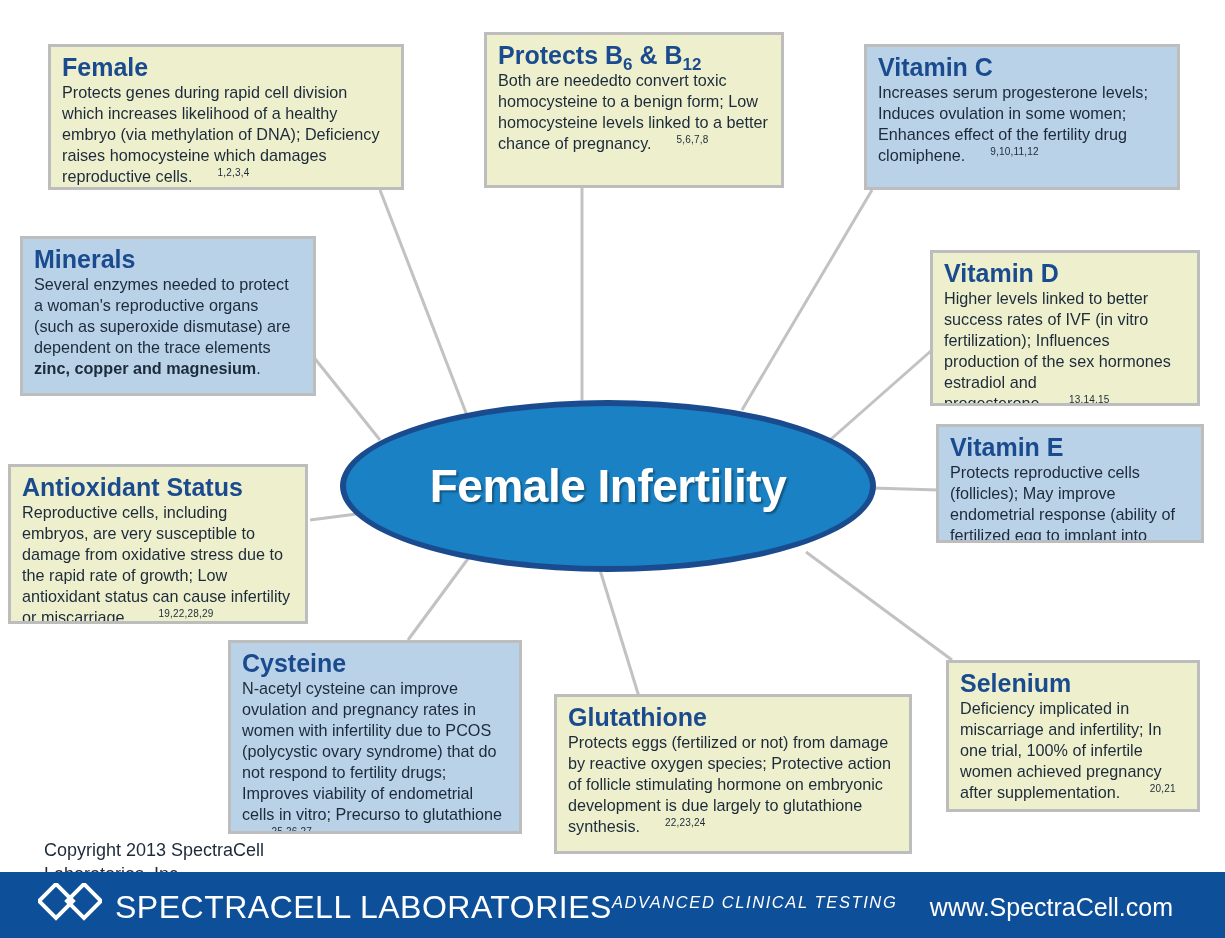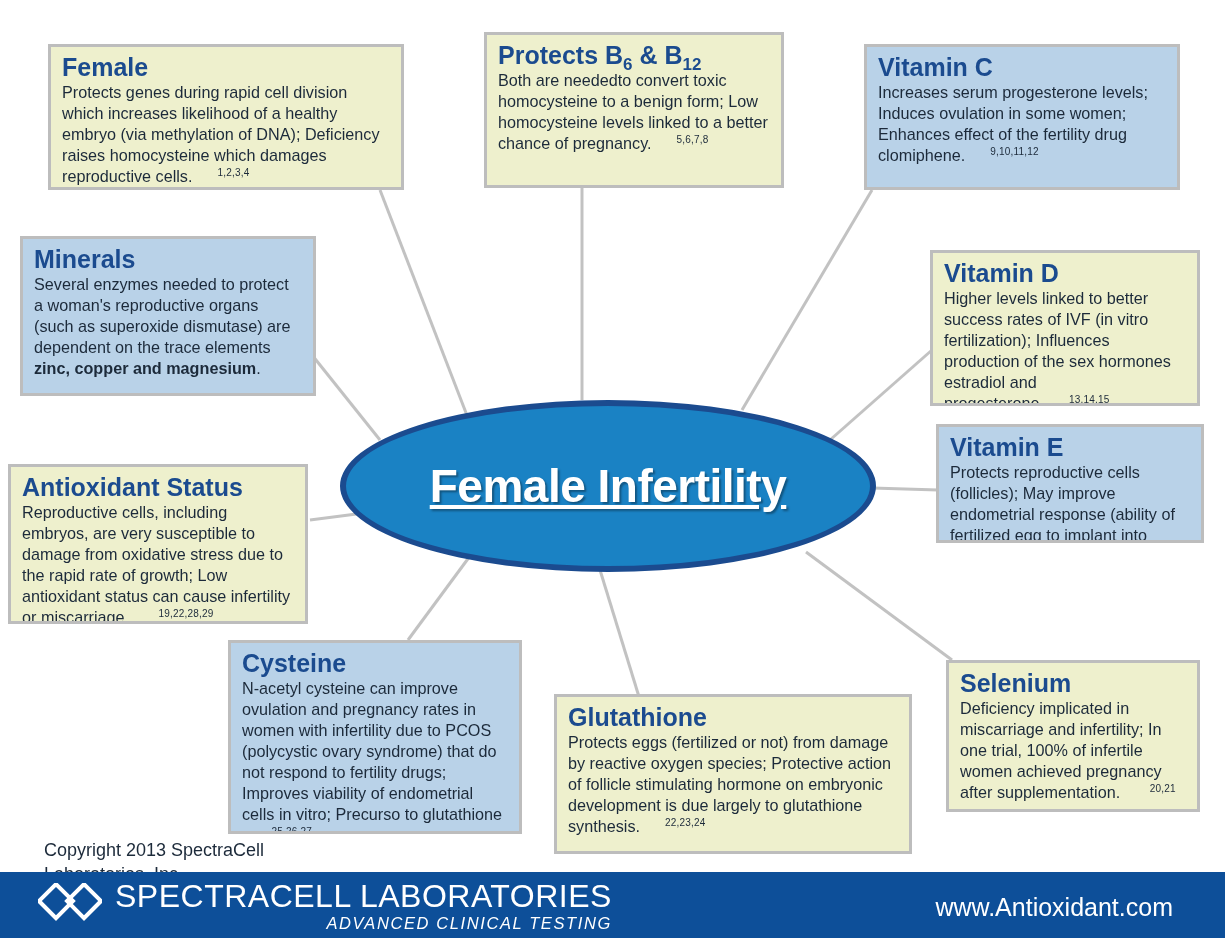--- a/index.html
+++ b/index.html
@@ -39,21 +39,20 @@
     justify-content: center;
     box-sizing: border-box;
   }
   .center-label {
     color: #ffffff;
     font-weight: bold;
     font-size: 46px;
     letter-spacing: -0.5px;
     text-shadow: 2px 2px 2px rgba(0,0,0,0.35);
     white-space: nowrap;
-    text-decoration: underline;
   }
 
   
   .node {
     position: absolute;
     z-index: 4;
     box-sizing: border-box;
     border: 3px solid #bdbdbd;
     padding: 7px 11px 9px 11px;
     overflow: hidden;
@@ -121,21 +120,21 @@
   }
   .brand-wrap {
     position: absolute;
     left: 38px;
     top: 50%;
     transform: translateY(-50%);
     display: flex;
     align-items: center;
     gap: 13px;
   }
-  .brand-text { display: flex; flex-direction: column; align-items: flex-end; }
+  .brand-text { display: flex; flex-direction: row; }
   .brand-name {
     color: #ffffff;
     font-size: 32px;
     letter-spacing: 0.5px;
     line-height: 1;
   }
   .brand-tagline {
     color: #ffffff;
     font-size: 16.5px;
     font-style: italic;
@@ -236,16 +235,16 @@
         <g fill="none" stroke="#ffffff" stroke-width="4">
           <rect x="6" y="6" width="24" height="24" transform="rotate(45 18 18)"></rect>
           <rect x="34" y="6" width="24" height="24" transform="rotate(45 46 18)"></rect>
         </g>
       </svg>
       <div class="brand-text">
         <span class="brand-name">SPECTRACELL LABORATORIES</span>
         <span class="brand-tagline">ADVANCED CLINICAL TESTING</span>
       </div>
     </div>
-    <div class="site-url">www.Antioxidant.com</div>
+    <div class="site-url">www.SpectraCell.com</div>
   </div>
 
 </div>
 
 </body></html>

